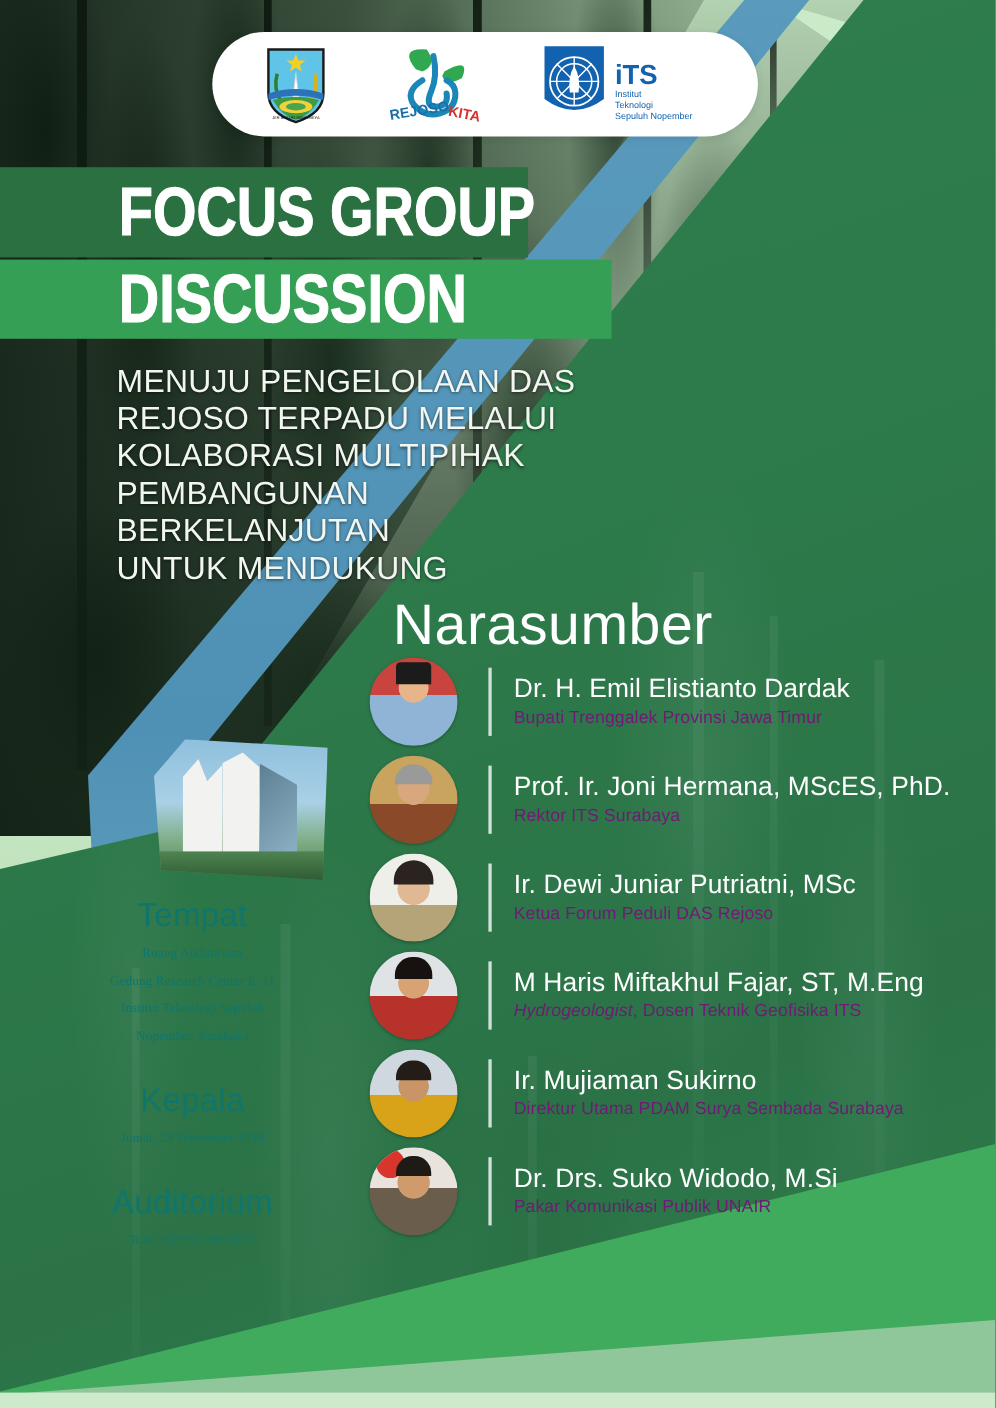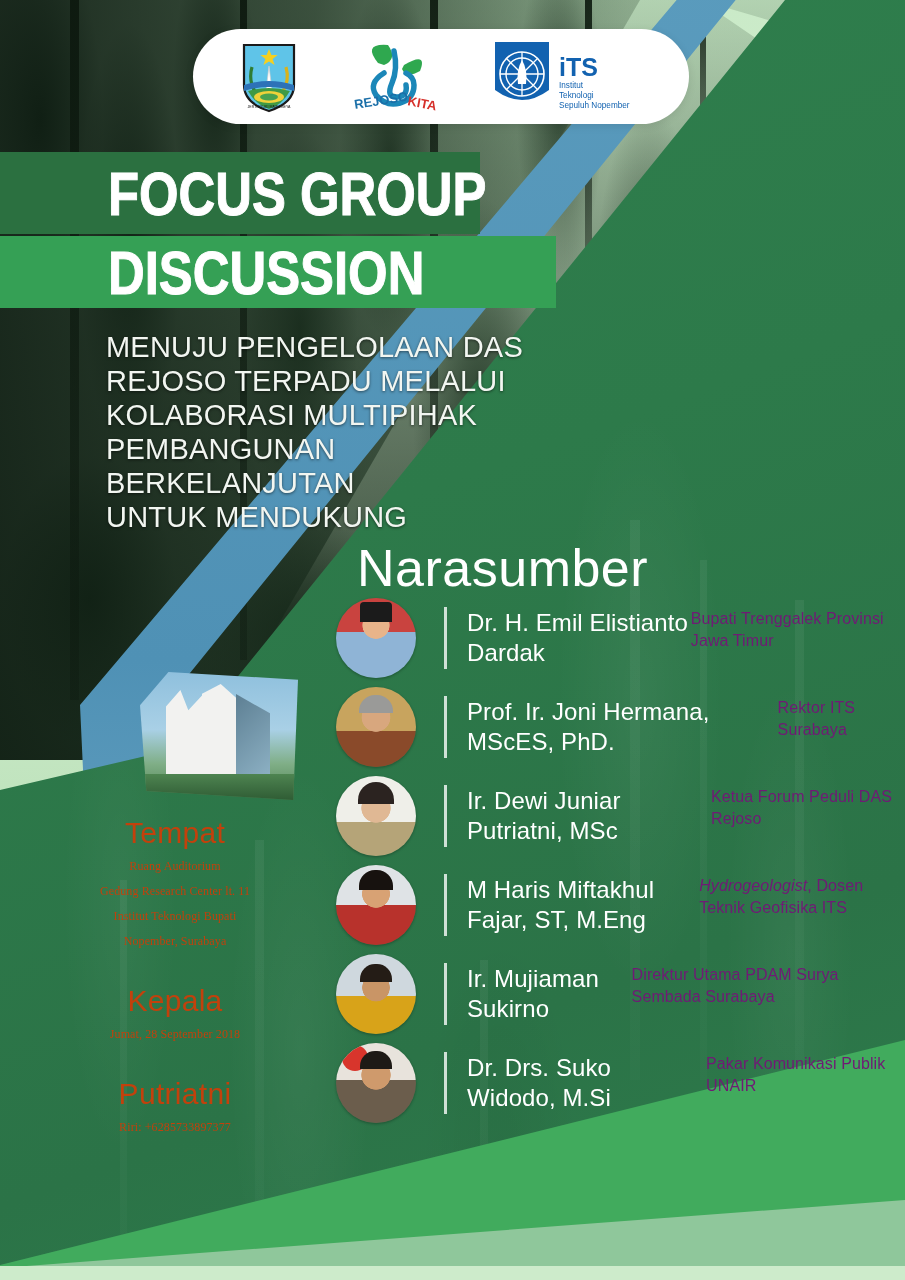--- a/index.html
+++ b/index.html
@@ -111,38 +111,38 @@
   }
 
   
   .speakers{position:absolute;left:336px;top:594px;width:560px;}
   .speaker{display:flex;align-items:center;height:88px;margin-bottom:1px;}
   .avatar{
     width:80px;height:80px;border-radius:50%;flex:0 0 80px;overflow:hidden;position:relative;
     background:#d9d4cc;box-shadow:0 1px 3px rgba(0,0,0,.3);
   }
   .divider{width:3px;height:62px;background:rgba(255,255,255,.78);margin:0 20px 0 28px;flex:0 0 3px;}
-  .sp-text{display:flex;flex-direction:row;justify-content:center;}
+  .sp-text{display:flex;flex-direction:column;justify-content:center;}
   .sp-name{color:#ffffff;font-size:24px;font-weight:400;line-height:30px;letter-spacing:.1px;}
   .sp-role{color:#701a75;font-size:16px;font-weight:400;line-height:22px;letter-spacing:.1px;}
   .sp-role i{font-style:italic;}
 
   
   .buildingphoto{
     position:absolute;left:140px;top:672px;width:158px;height:128px;
     clip-path:polygon(18% 0, 100% 6%, 97% 100%, 4% 93%, 0 26%);
     background:linear-gradient(180deg,#8fc0dd 0%,#a9d0e6 45%,#7fae86 72%,#4d7f4f 100%);
     box-shadow:2px 3px 6px rgba(0,0,0,.25);
   }
   .bld{position:absolute;background:#f2f2f0;}
   .bld-glass{position:absolute;background:linear-gradient(135deg,#5d7f93,#8fb3c6);}
   .bld-trees{position:absolute;left:0;bottom:0;width:100%;height:26px;
     background:linear-gradient(180deg,#4e8451,#2f5c34);}
 
-  .info{position:absolute;left:20px;top:812px;width:310px;text-align:center;color:#c2410c;}
+  .info{position:absolute;left:20px;top:812px;width:310px;text-align:center;color:#0f766e;}
   .info-h{font-size:30px;font-weight:400;line-height:42px;letter-spacing:.3px;}
   .info-l{font-size:12px;line-height:25px;font-weight:400;letter-spacing:.1px;font-family:Liberation Serif, serif;}
   .info-block{margin-bottom:26px;}
   .info-block:last-child{margin-bottom:0;}
 </style>
 </head>
 <body>
 
 <div class="poster">
 
@@ -309,29 +309,29 @@
     </div>
 
   </div>
 
   <div class="info">
 
     <div class="info-block">
       <div class="info-h">Tempat</div>
       <div class="info-l">Ruang Auditorium</div>
       <div class="info-l">Gedung Research Center lt. 11</div>
-      <div class="info-l">Institut Teknologi Bupati</div>
+      <div class="info-l">Institut Teknologi Sepuluh</div>
       <div class="info-l">Nopember, Surabaya</div>
     </div>
 
     <div class="info-block">
       <div class="info-h">Kepala</div>
       <div class="info-l">Jumat, 28 September 2018</div>
     </div>
 
     <div class="info-block">
-      <div class="info-h">Putriatni</div>
+      <div class="info-h">Auditorium</div>
       <div class="info-l">Riri:  +6285733897377</div>
     </div>
 
   </div>
 
 </div>
 
 </body></html>

